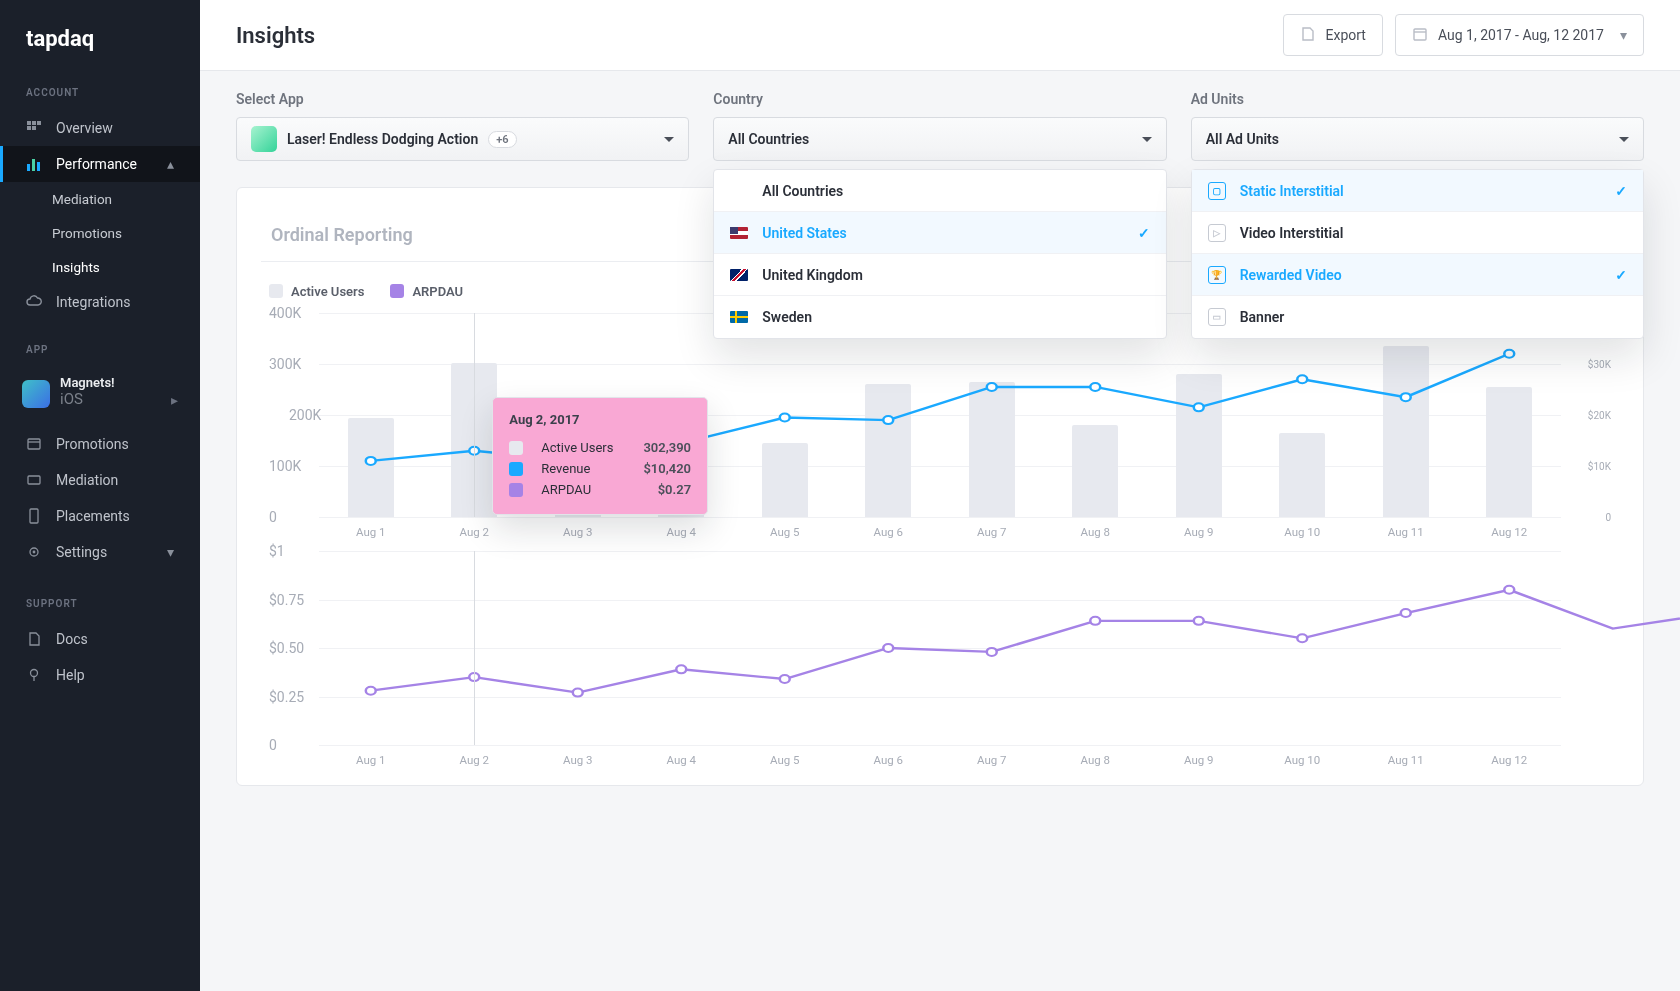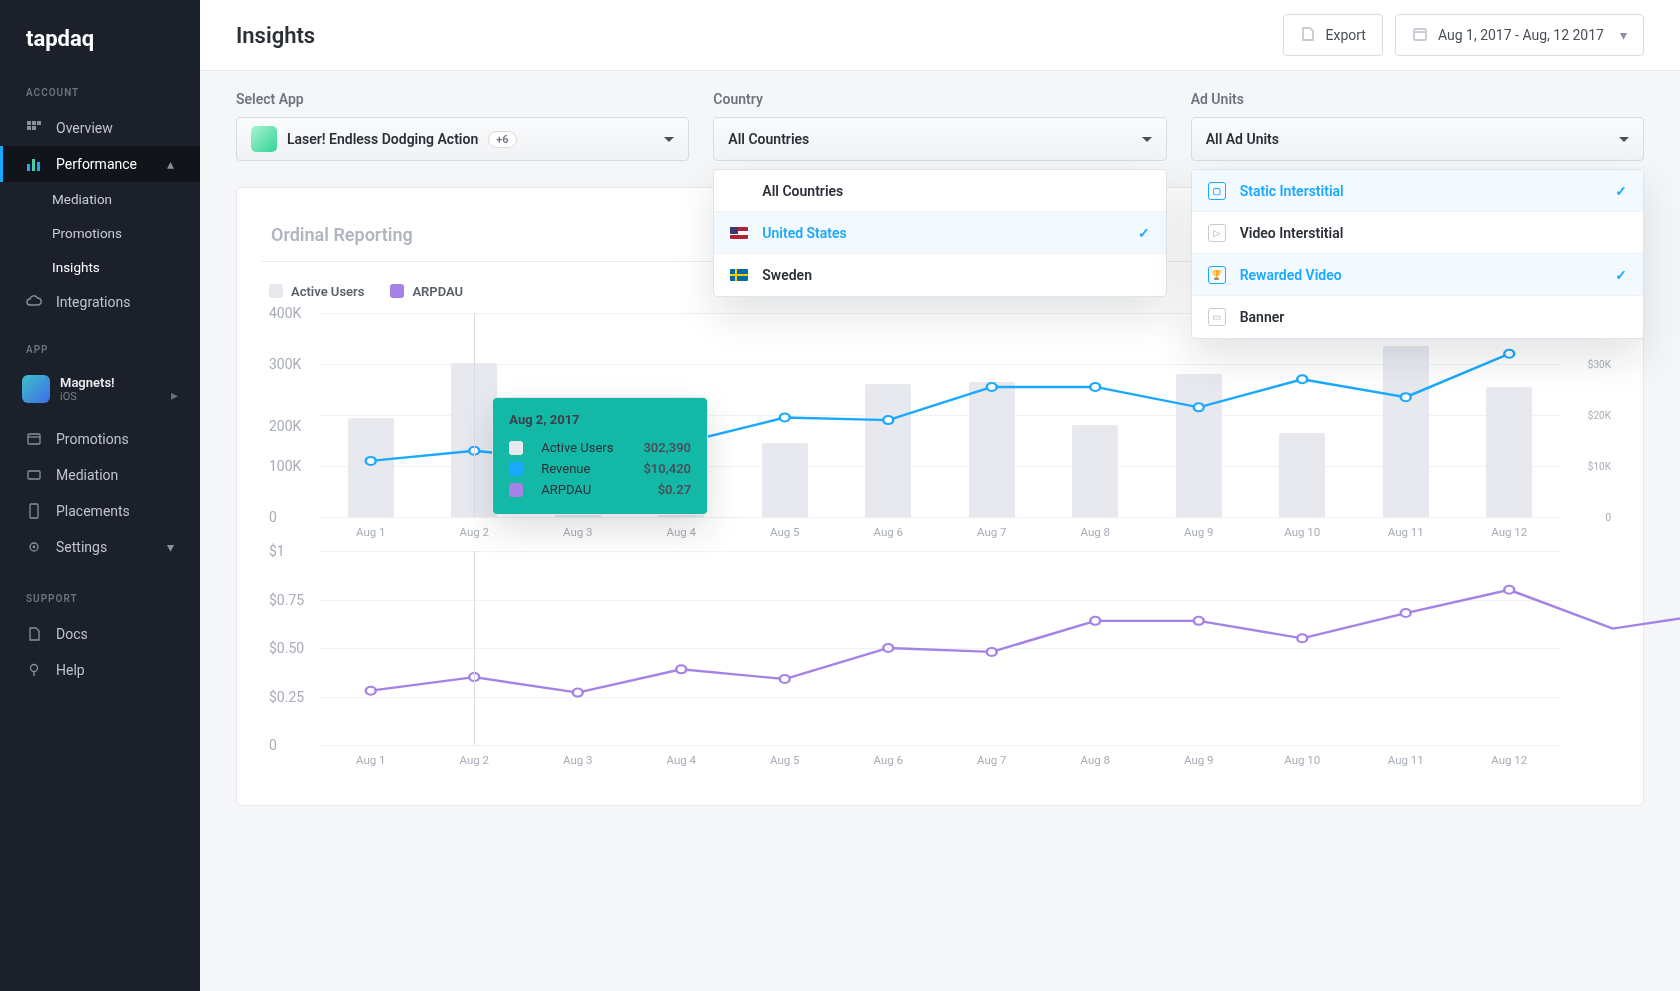--- a/index.html
+++ b/index.html
@@ -14,21 +14,21 @@
   .sidebar .item.active{background:#11141a;color:#fff;border-left:3px solid #1aa9ff;padding-left:23px}
   .sidebar .sub{padding-left:26px}
   .sidebar .sub .item{padding:9px 0 9px 26px;font-size:13.5px;color:#c7cbd2}
   .sidebar .sub .item.sel{color:#fff}
   .sidebar .icon{width:16px;height:16px;display:flex;align-items:center;justify-content:center;color:#8a909b}
   .sidebar .item .chev{margin-left:auto;color:#8a909b}
   .app-item{display:flex;align-items:flex-end;gap:10px;padding:8px 22px;cursor:pointer}
   .app-thumb{width:28px;height:28px;border-radius:6px;background:linear-gradient(135deg,#3fc0c9,#3b6ee5)}
   .app-meta{display:flex;flex-direction:column}
   .app-name{color:#eaecef;font-size:13px;font-weight:600}
-  .app-plat{color:#7b808a;font-size:11px}
+  .app-plat{color:#7b808a;font-size:15px}
 
   
   .main{flex:1;display:flex;flex-direction:column;min-width:0}
   .topbar{height:71px;display:flex;align-items:center;padding:0 36px;border-bottom:1px solid #e6e8ec;background:#fff}
   .page-title{font-size:22px;font-weight:600;color:#2b2f38}
   .topbar .spacer{flex:1}
   .btn{display:flex;align-items:center;gap:10px;height:42px;padding:0 16px;border:1px solid #d8dbe0;border-radius:4px;background:#fff;font-size:14px;color:#4a4f59;cursor:pointer}
   .btn + .btn{margin-left:12px}
   .btn .caret{margin-left:6px;color:#8a909b}
 
@@ -52,42 +52,42 @@
   .flag.ca{background:linear-gradient(90deg,#d52b1e 25%,#fff 25% 75%,#d52b1e 75%);position:relative}
   .flag.ca::after{content:"";position:absolute;left:50%;top:50%;width:4px;height:4px;background:#d52b1e;transform:translate(-50%,-50%) rotate(45deg)}
   .flag.se{background:#006aa7;position:relative}
   .flag.se::before{content:"";position:absolute;top:0;bottom:0;left:5px;width:2px;background:#fecc00}
   .flag.se::after{content:"";position:absolute;left:0;right:0;top:5px;height:2px;background:#fecc00}
 
   .adunit-ico{width:18px;height:18px;border:1.5px solid #c6cad2;border-radius:3px;display:inline-flex;align-items:center;justify-content:center;color:#c6cad2;font-size:9px}
   .row.selected .adunit-ico{border-color:#1aa9ff;color:#1aa9ff}
 
   
-  .card{margin:26px 36px 20px;background:#fff;border:1px solid #e6e8ec;border-radius:6px;padding:24px 24px 34px}
+  .card{margin:26px 36px 20px;background:#fff;border:1px solid #e6e8ec;border-radius:6px;padding:24px 24px 14px}
   .tabs{display:flex;gap:34px;border-bottom:1px solid #ebedf1;margin-bottom:20px;padding:0 8px}
   .tab{padding:12px 2px 16px;font-size:18px;font-weight:600;color:#b0b5bf;cursor:pointer}
   .tab.active{color:#2b2f38;border-bottom:3px solid #1aa9ff;margin-bottom:-1px}
   .legend{display:flex;gap:26px;padding:2px 8px 14px;font-size:13px;font-weight:600;color:#5a5f6a}
   .swatch{width:14px;height:14px;border-radius:3px;display:inline-block;margin-right:8px;vertical-align:-2px}
 
   .chart{position:relative;height:230px;margin:0 8px 8px}
   .chart2{position:relative;height:220px;margin:0 8px}
   .ytick{position:absolute;left:0;font-size:14px;color:#a7acb6;transform:translateY(-50%)}
   .ytick-r{position:absolute;right:0;font-size:10px;color:#a7acb6;transform:translateY(-50%)}
   .grid{position:absolute;left:50px;right:50px;height:1px;background:#f0f1f4}
   .plot{position:absolute;left:50px;right:50px;top:0;bottom:26px}
   .bars{position:absolute;inset:0;display:flex;align-items:flex-end;justify-content:space-between}
   .barwrap{flex:1;display:flex;justify-content:center}
   .bar{width:46px;background:#e7e9ef;border-radius:2px 2px 0 0}
   .xlabels{position:absolute;left:50px;right:50px;bottom:4px;display:flex}
   .xlabels span{flex:1;text-align:center;font-size:11.5px;color:#a7acb6}
   svg.line{position:absolute;inset:0;overflow:visible}
   .pt{fill:#fff;stroke-width:2}
 
-  .tooltip{position:absolute;background:#14b8a6;border:1px solid #e2e4e9;border-radius:5px;box-shadow:0 14px 34px rgba(20,25,35,.14);padding:14px 16px;font-size:13px;z-index:40}
+  .tooltip{position:absolute;background:#f9a8d4;border:1px solid #e2e4e9;border-radius:5px;box-shadow:0 14px 34px rgba(20,25,35,.14);padding:14px 16px;font-size:13px;z-index:40}
   .tooltip .tt-title{font-weight:700;color:#3b404b;margin-bottom:10px}
   .tooltip .tt-row{display:flex;align-items:center;gap:10px;padding:3px 0}
   .tooltip .tt-row .val{margin-left:auto;font-weight:600;color:#4a4f59;padding-left:20px}
   .vline{position:absolute;width:1px;background:#d8dbe0;top:0;bottom:0}
 
   .ico-svg{width:16px;height:16px}
 </style>
 </head>
 <body>
 
@@ -249,20 +249,24 @@
             <div class="row">
               <span style="width:18px"></span>
               <span>All Countries</span>
             </div>
             <div class="row selected">
               <span class="flag us"></span>
               <span>United States</span>
               <span class="check">✓</span>
             </div>
             <div class="row">
+              <span class="flag uk"></span>
+              <span>United Kingdom</span>
+            </div>
+            <div class="row">
               <span class="flag se"></span>
               <span>Sweden</span>
             </div>
           </div>
       </div>
 
       <div class="filter">
         <div class="filter-label">Ad Units</div>
         <div class="select">
           <span>All Ad Units</span>
@@ -300,21 +304,21 @@
         <span><span class="swatch" style="background:#e7e9ef"></span><span>Active Users</span></span>
         <span><span class="swatch" style="background:#a583e6"></span><span>ARPDAU</span></span>
       </div>
 
       <div class="chart" id="chart1" style="height: 230px;">
           <div class="grid" style="top: 204px;"></div>
           <div class="ytick" style="top: 204px;">0</div>
           <div class="grid" style="top: 153px;"></div>
           <div class="ytick" style="top: 153px;">100K</div>
           <div class="grid" style="top: 102px;"></div>
-          <div class="ytick" style="top: 113px;">200K</div>
+          <div class="ytick" style="top: 102px; margin-left: 20px;">200K</div>
           <div class="grid" style="top: 51px;"></div>
           <div class="ytick" style="top: 51px;">300K</div>
           <div class="grid" style="top: 0px;"></div>
           <div class="ytick" style="top: 0px;">400K</div>
           <div class="ytick-r" style="top: 204px;">0</div>
           <div class="ytick-r" style="top: 153px;">$10K</div>
           <div class="ytick-r" style="top: 102px;">$20K</div>
           <div class="ytick-r" style="top: 51px;">$30K</div>
           <div class="ytick-r" style="top: 0px;">$40K</div>
           <div class="plot">

